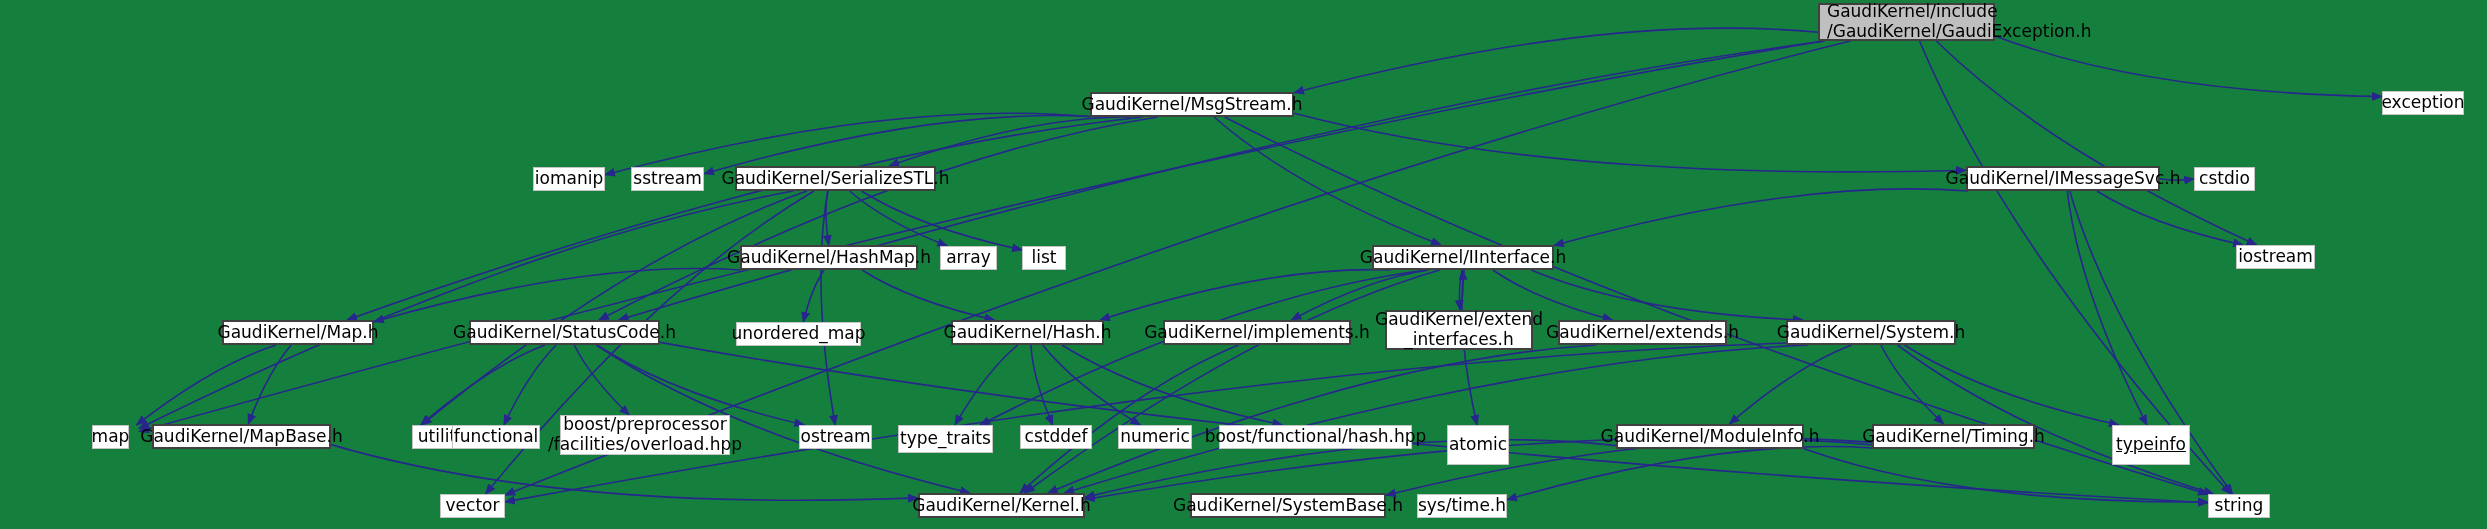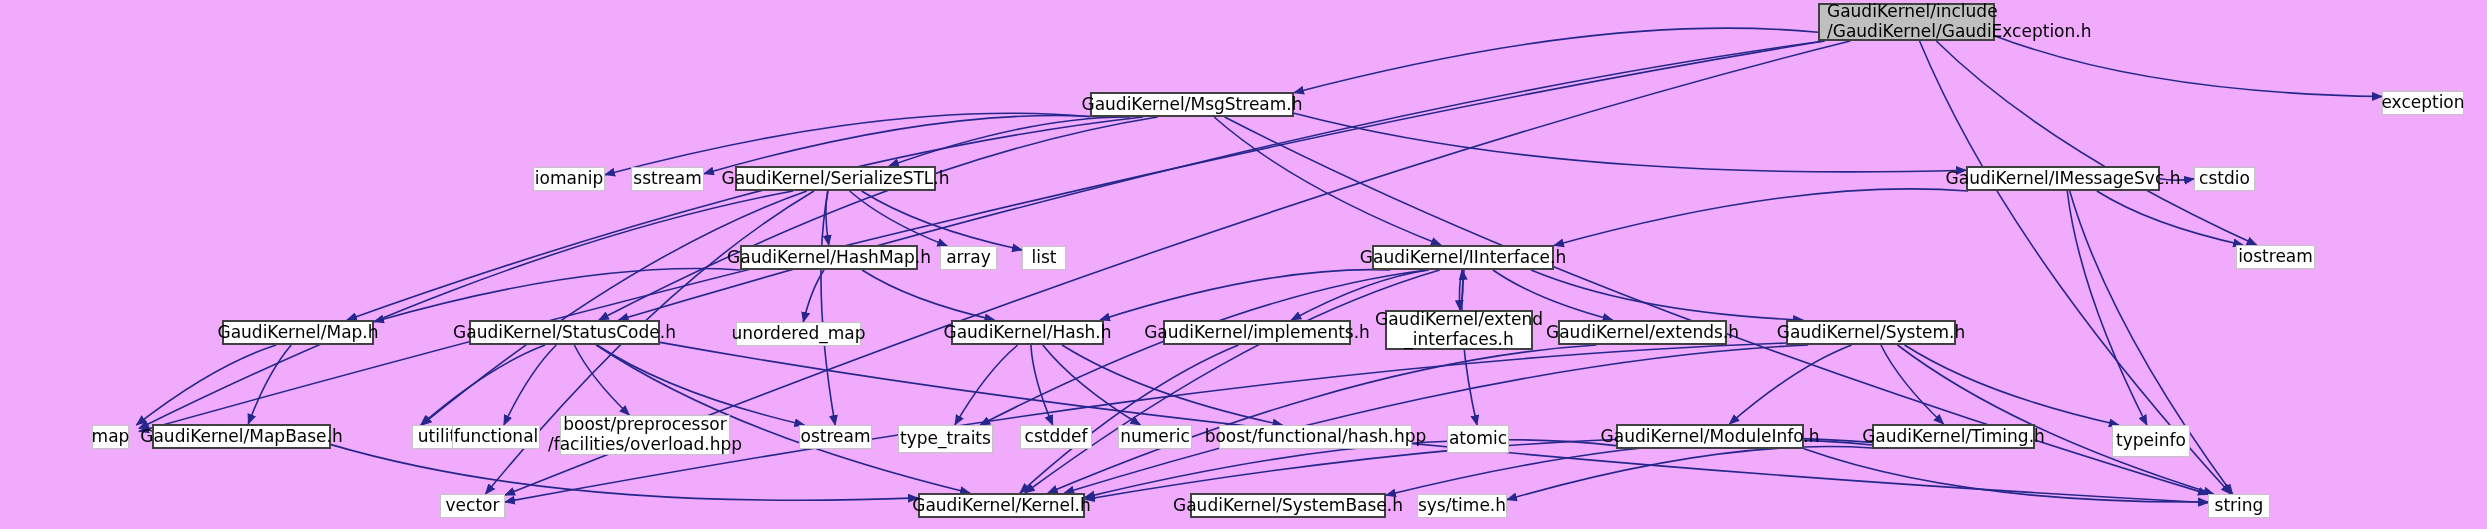--- a/index.html
+++ b/index.html
@@ -4,21 +4,21 @@
 <style>
   html, body {
     margin: 0;
     padding: 0;
     background: #ffffff;
   }
   #graph {
     position: relative;
     width: 2487px;
     height: 529px;
-    background: #f0abfc;
+    background: #15803d;
     font-family: "DejaVu Sans", "Liberation Sans", sans-serif;
     overflow: hidden;
   }
   #edges {
     position: absolute;
     left: 0;
     top: 0;
     width: 2487px;
     height: 529px;
     pointer-events: none;
@@ -155,23 +155,23 @@
       <div class="node hdr" style="left: 152px; top: 424px; width: 179px; height: 25px;">GaudiKernel/MapBase.h</div>
       <div class="node plain" style="left: 372px; top: 425px; width: 60px; height: 24px; margin-left: 40px;">utility</div>
       <div class="node plain" style="left: 452px; top: 425px; width: 88px; height: 24px;">functional</div>
       <div class="node plain" style="left: 560px; top: 415px; width: 170px; height: 40px;">boost/preprocessor
 /facilities/overload.hpp</div>
       <div class="node plain" style="left: 799px; top: 425px; width: 73px; height: 24px;">ostream</div>
       <div class="node plain" style="left: 898px; top: 425px; width: 95px; height: 28px;">type_traits</div>
       <div class="node plain" style="left: 1020px; top: 425px; width: 72px; height: 24px;">cstddef</div>
       <div class="node plain" style="left: 1118px; top: 425px; width: 74px; height: 24px;">numeric</div>
       <div class="node plain" style="left: 1219px; top: 425px; width: 193px; height: 24px;">boost/functional/hash.hpp</div>
-      <div class="node plain" style="left: 1447px; top: 425px; width: 62px; height: 28px;">atomic</div>
+      <div class="node plain" style="left: 1447px; top: 425px; width: 62px; height: 40px;">atomic</div>
       <div class="node hdr" style="left: 1616px; top: 424px; width: 188px; height: 25px;">GaudiKernel/ModuleInfo.h</div>
       <div class="node hdr" style="left: 1872px; top: 424px; width: 163px; height: 25px;">GaudiKernel/Timing.h</div>
-      <div class="node plain" style="left: 2112px; top: 425px; width: 78px; height: 32px;">typeinfo</div>
+      <div class="node plain" style="left: 2112px; top: 425px; width: 78px; height: 40px; text-decoration: underline;">typeinfo</div>
       <div class="node plain" style="left: 440px; top: 494px; width: 65px; height: 24px;">vector</div>
       <div class="node hdr" style="left: 918px; top: 493px; width: 167px; height: 25px;">GaudiKernel/Kernel.h</div>
       <div class="node hdr" style="left: 1190px; top: 493px; width: 196px; height: 25px;">GaudiKernel/SystemBase.h</div>
       <div class="node plain" style="left: 1417px; top: 494px; width: 90px; height: 24px;">sys/time.h</div>
       <div class="node plain" style="left: 2208px; top: 494px; width: 62px; height: 24px;">string</div>
     </div>
 </div>
 
 </body></html>

